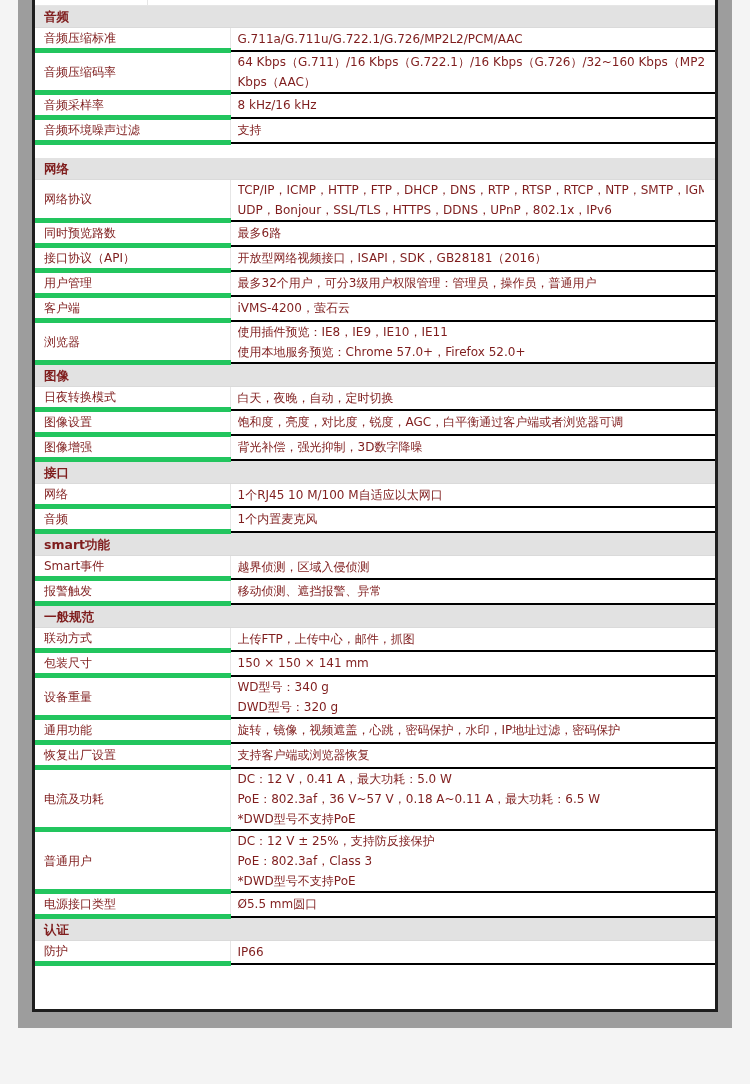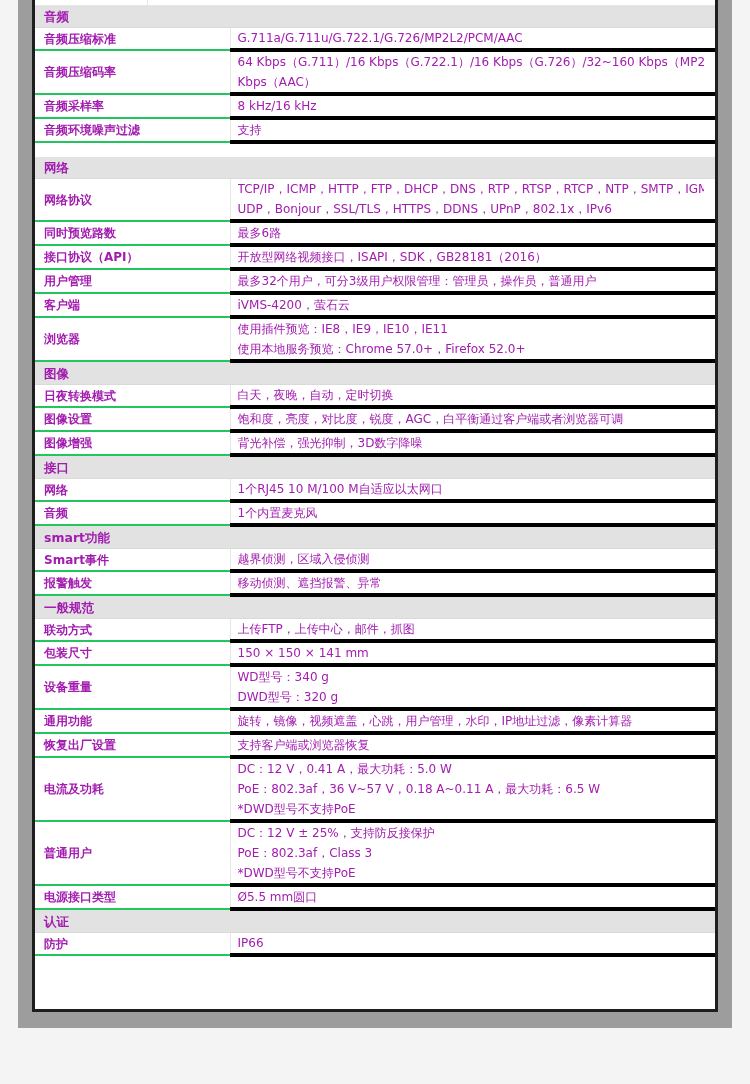--- a/index.html
+++ b/index.html
@@ -1,21 +1,21 @@
 <!DOCTYPE html>
 <html><head>
 <meta charset="utf-8">
 <style>
   * { margin:0; padding:0; box-sizing:border-box; }
   html,body { background:#f4f4f4; }
   .page {
     position:relative; width:750px; height:1084px; overflow:hidden;
     background:#f4f4f4;
     font-family:"DejaVu Sans","Liberation Sans",sans-serif;
-    color:#a21caf;
+    color:#7f1d1d;
   }
   .shadow-frame {
     position:absolute; left:18px; top:-20px; width:714px; height:1048px;
     background:#9d9d9d;
   }
   .card {
     position:absolute; left:32px; top:-20px; width:686px; height:1032px;
     background:#ffffff; border:3px solid #1e1e1e;
   }
   .partial-row {
@@ -23,23 +23,23 @@
     background:#ffffff;
   }
   .partial-divider {
     position:absolute; left:112px; top:0; bottom:0; width:1px; background:#e6e6e6;
   }
   table.spec { width:100%; border-collapse:collapse; table-layout:fixed; }
   col.c-label { width:195px; }
   td { font-size:12px; vertical-align:middle; }
   td.lbl {
     padding:0 6px 0 9px; line-height:20px;
-    border-bottom:2px solid #22c55e; border-right:1px solid #e6e6e6;font-weight:bold;
-  }
-  td.val { padding:0 11px 0 7px; border-bottom:4px solid #000000;margin-left:17px; }
+    border-bottom:5px solid #22c55e; border-right:1px solid #e6e6e6;
+  }
+  td.val { padding:0 11px 0 7px; border-bottom:2px solid #000000;margin-left:17px; }
   td.val div { line-height:20px; white-space:nowrap; overflow:hidden; }
   tr.sec td {
     background:#e2e2e2; font-weight:bold; font-size:12.5px;
     padding:0 6px 0 9px; line-height:21px; border-bottom:1px solid #dadada;
   }
   tr.gaprow td { height:15px; background:#ffffff; border:none; }
 </style>
 </head>
 <body>
 
@@ -203,21 +203,21 @@
       <tr>
         <td class="lbl">设备重量</td>
         <td class="val">
               <div>WD型号：340 g</div>
               <div>DWD型号：320 g</div>
             </td>
       </tr>
       <tr>
         <td class="lbl">通用功能</td>
         <td class="val">
-              <div>旋转，镜像，视频遮盖，心跳，用户管理，水印，IP地址过滤，像素计算器</div>
+              <div>旋转，镜像，视频遮盖，心跳，密码保护，水印，IP地址过滤，密码保护</div>
             </td>
       </tr>
       <tr>
         <td class="lbl">恢复出厂设置</td>
         <td class="val">
               <div>支持客户端或浏览器恢复</div>
             </td>
       </tr>
       <tr>
         <td class="lbl">电流及功耗</td>

